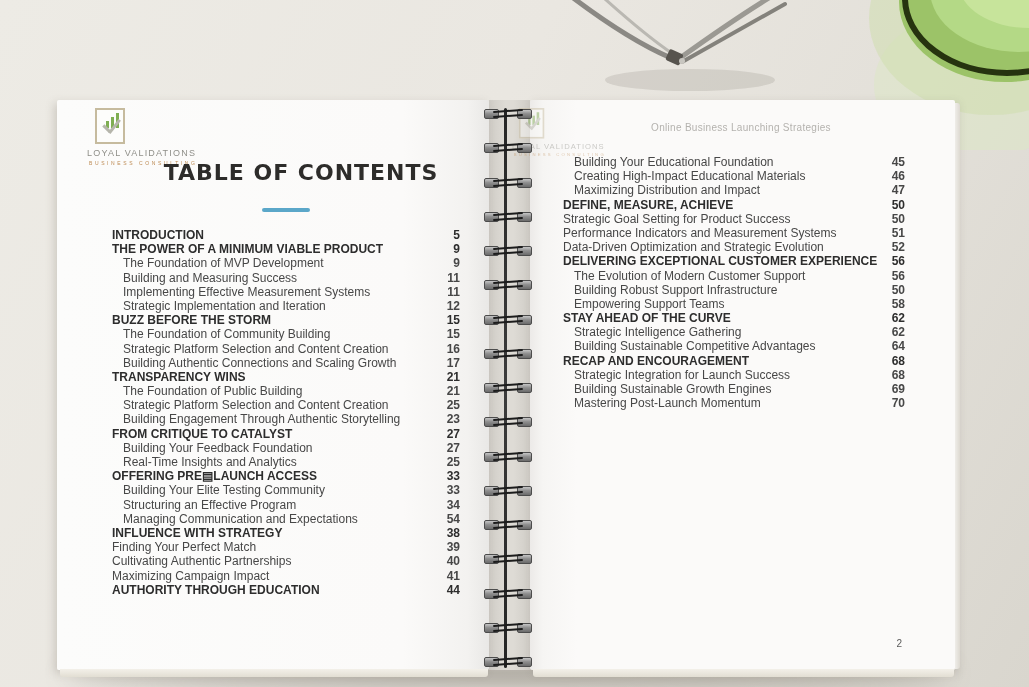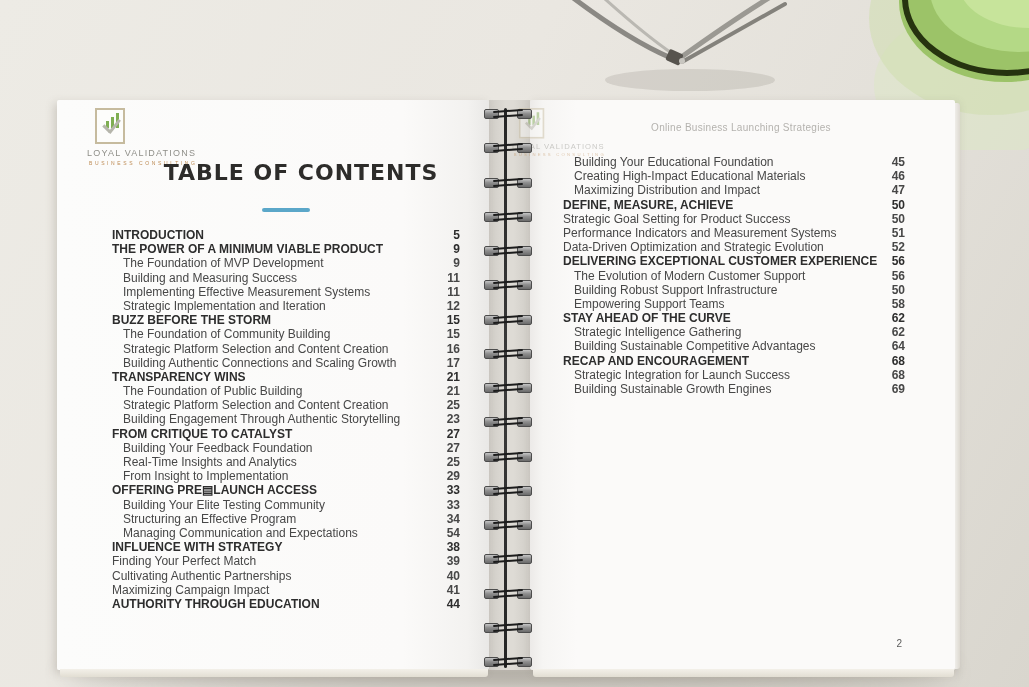--- a/index.html
+++ b/index.html
@@ -180,24 +180,20 @@
             <span class="toc-page">27</span>
           </div>
           <div class="toc-row sub">
             <span class="toc-label">Building Your Feedback Foundation</span>
             <span class="toc-page">27</span>
           </div>
           <div class="toc-row sub">
             <span class="toc-label">Real-Time Insights and Analytics</span>
             <span class="toc-page">25</span>
           </div>
-          <div class="toc-row sub">
-            <span class="toc-label">From Insight to Implementation</span>
-            <span class="toc-page">29</span>
-          </div>
           <div class="toc-row section">
             <span class="toc-label">OFFERING PRE▤LAUNCH ACCESS</span>
             <span class="toc-page">33</span>
           </div>
           <div class="toc-row sub">
             <span class="toc-label">Building Your Elite Testing Community</span>
             <span class="toc-page">33</span>
           </div>
           <div class="toc-row sub">
             <span class="toc-label">Structuring an Effective Program</span>
@@ -309,20 +305,24 @@
             <span class="toc-page">68</span>
           </div>
           <div class="toc-row sub">
             <span class="toc-label">Strategic Integration for Launch Success</span>
             <span class="toc-page">68</span>
           </div>
           <div class="toc-row sub">
             <span class="toc-label">Building Sustainable Growth Engines</span>
             <span class="toc-page">69</span>
           </div>
+          <div class="toc-row sub">
+            <span class="toc-label">Mastering Post-Launch Momentum</span>
+            <span class="toc-page">70</span>
+          </div>
         </div>
       <div class="rp-pagenum">2</div>
     </div>
 
     <div class="spiral">
       <div class="spiral-core"></div>
     <div class="coil" style="top: 0px;">
           <div class="clip l"></div>
           <div class="clip r"></div>
           <div class="wire t"></div>

